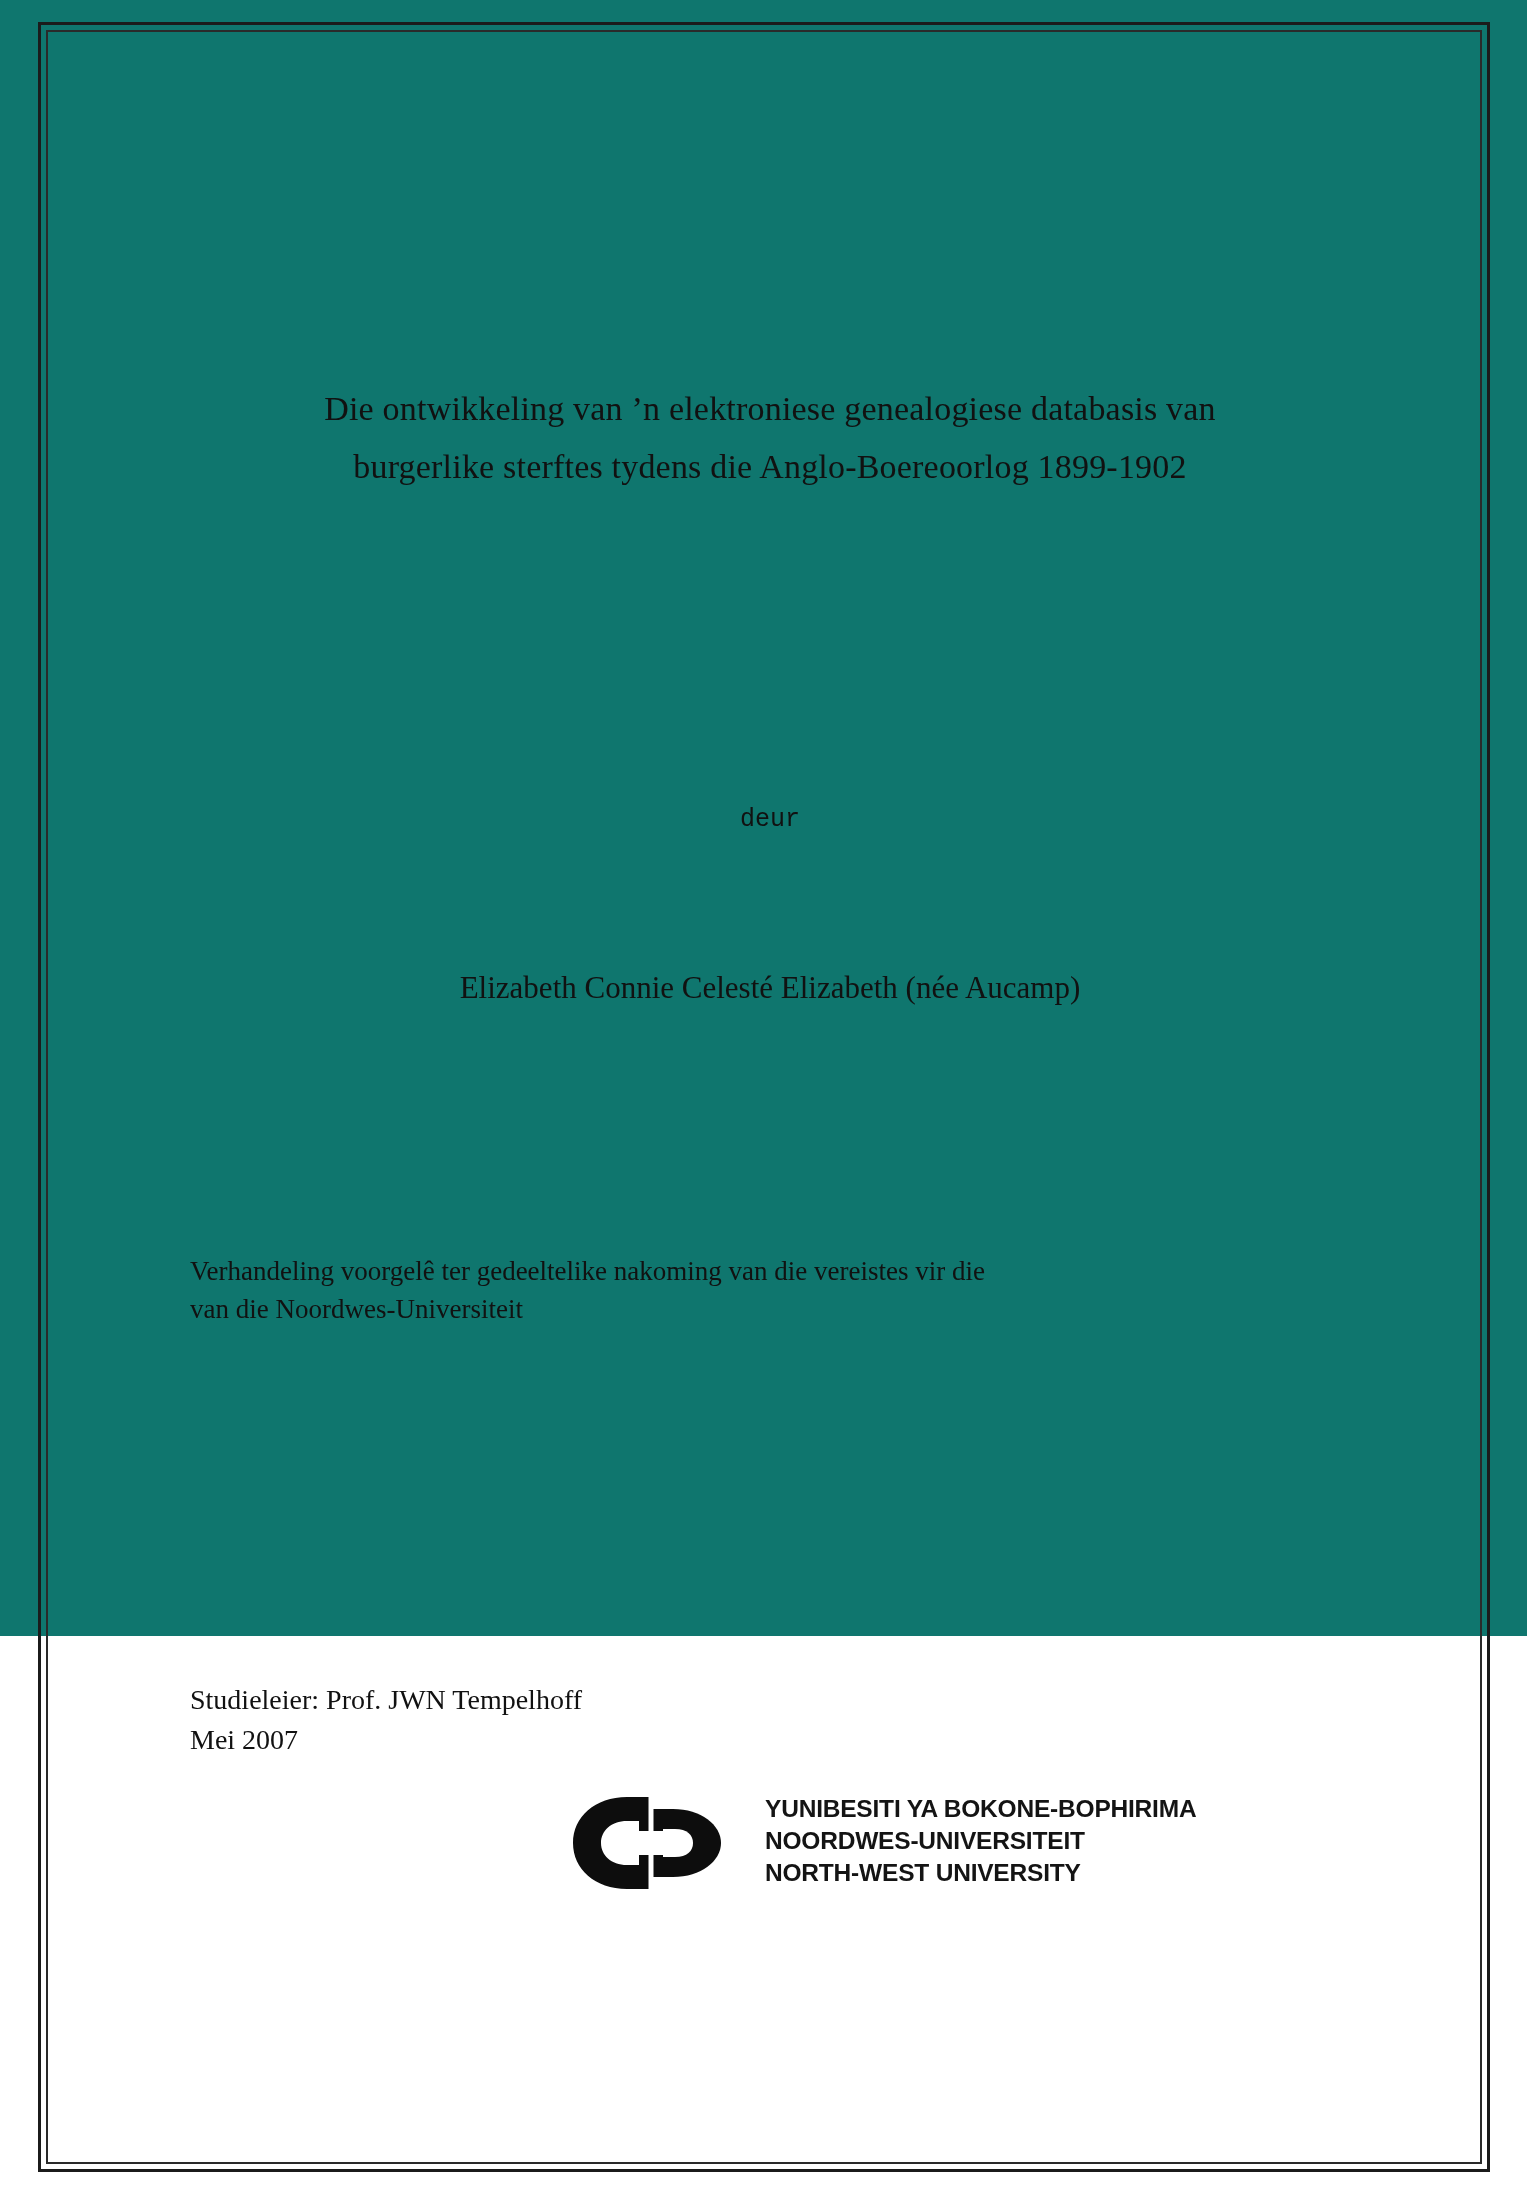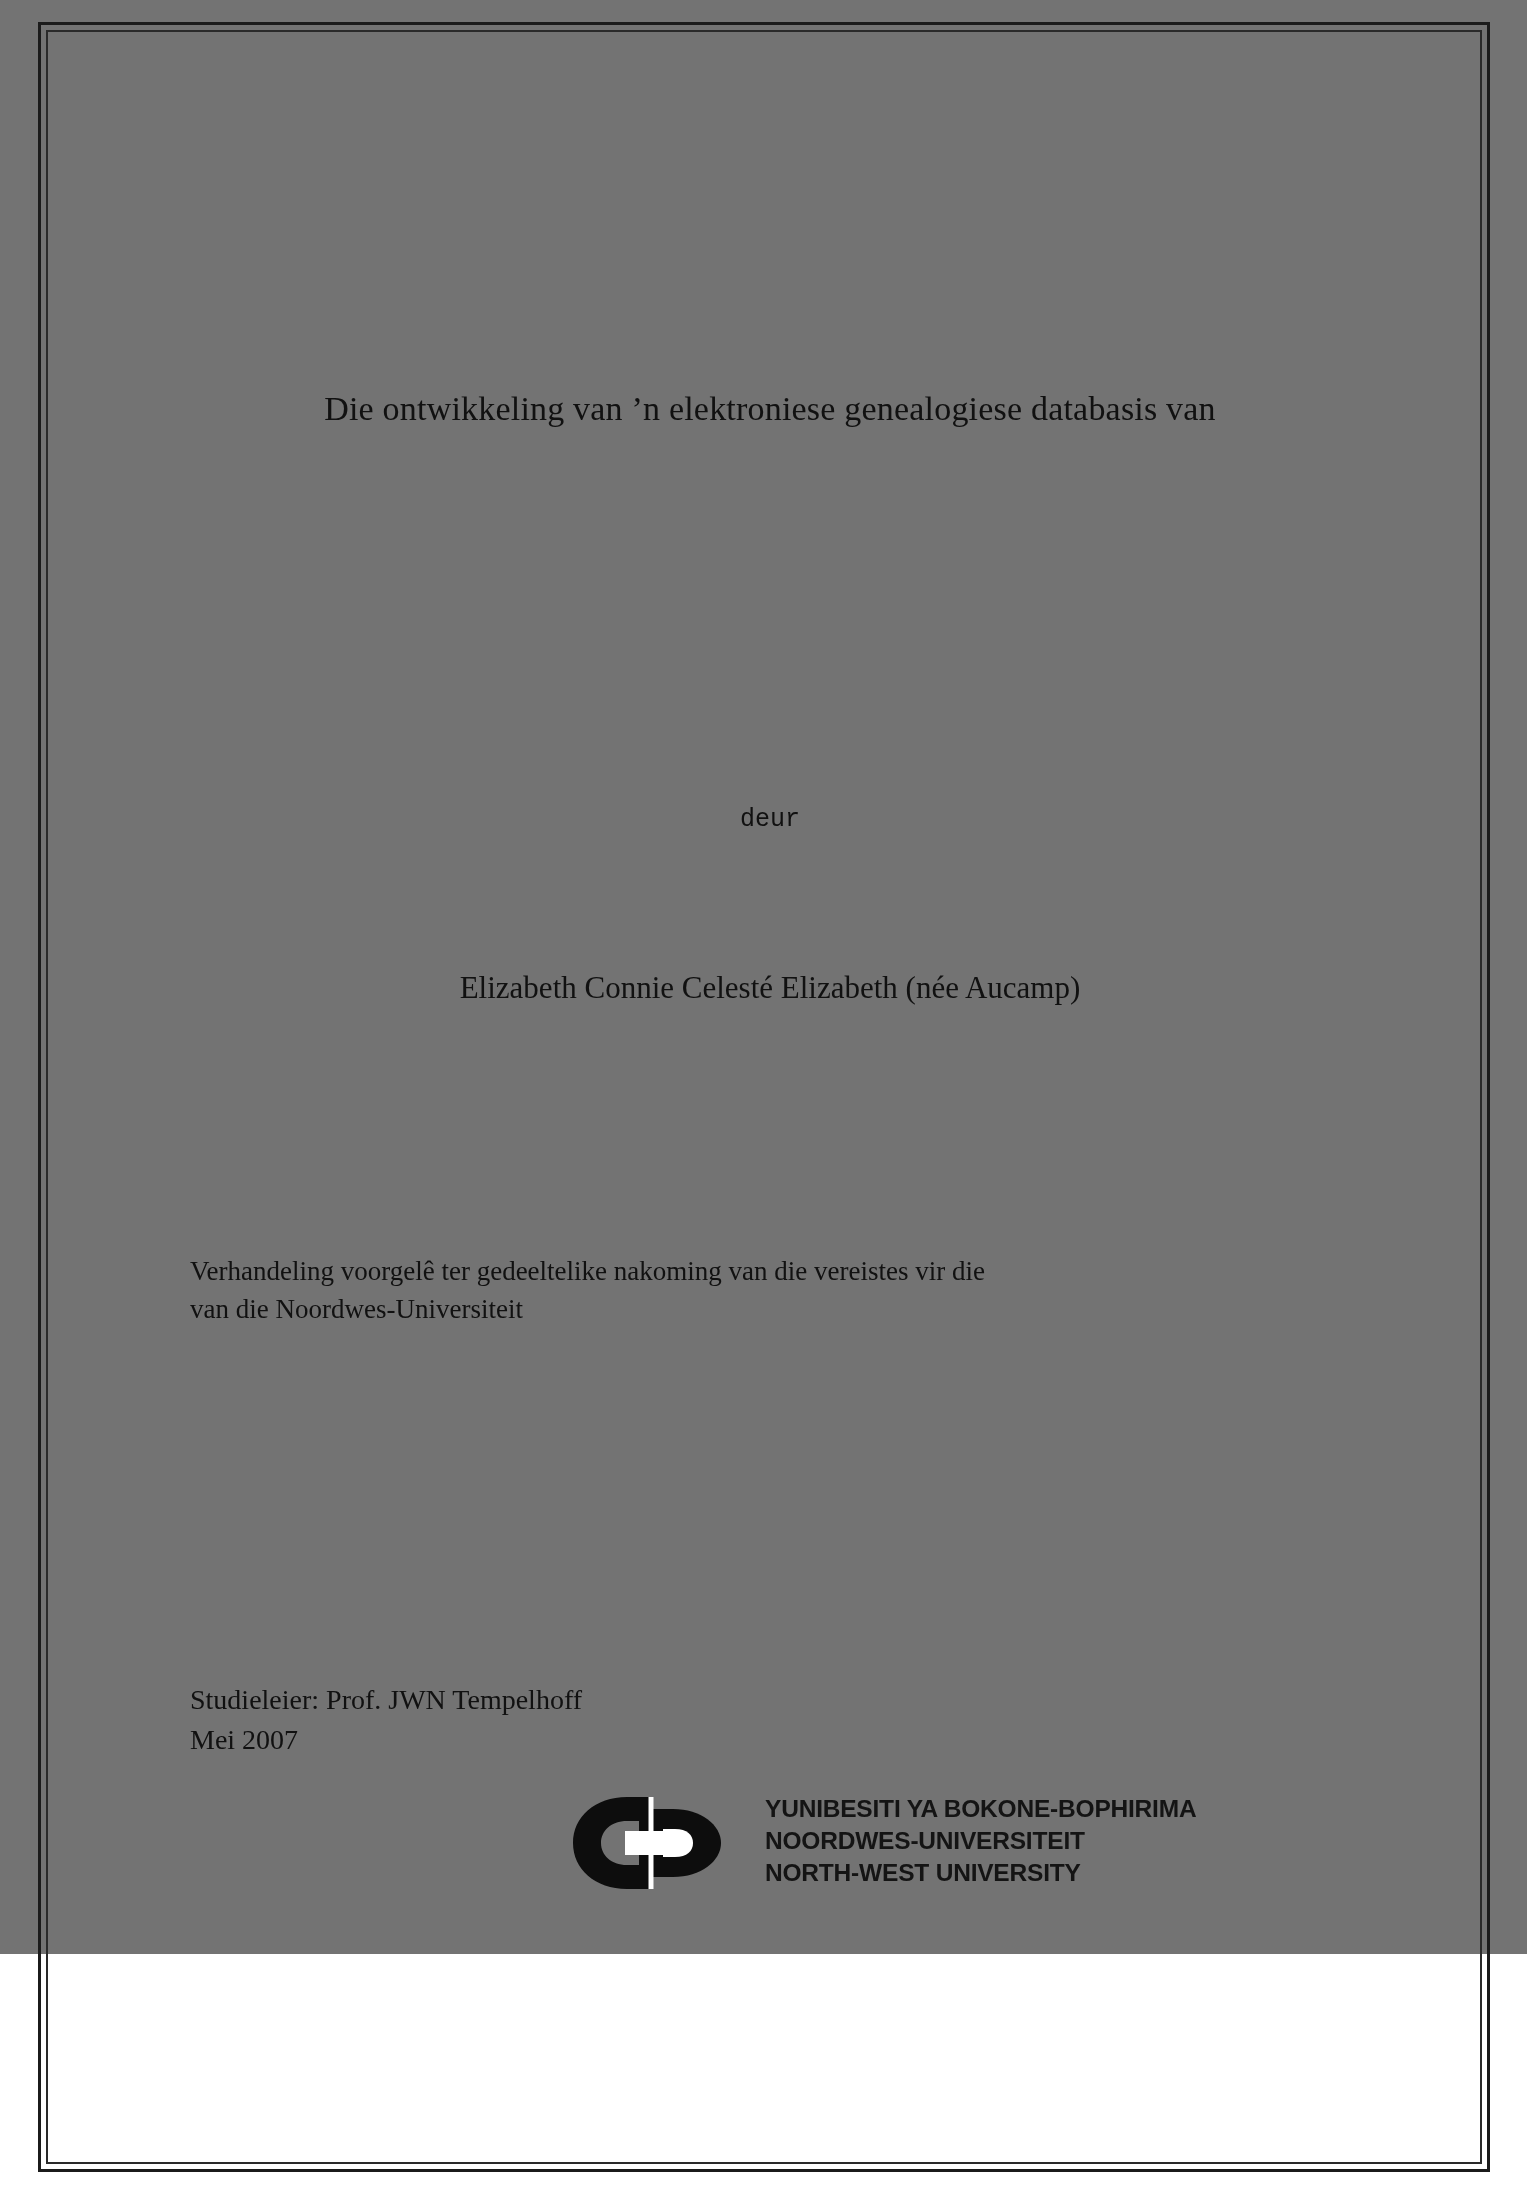--- a/index.html
+++ b/index.html
@@ -13,22 +13,22 @@
     font-family: "Liberation Serif", serif;
     color: #111111;
     position: relative;
     overflow: hidden;
   }
 
   .page {
     position: absolute;
     left: 0; top: 0;
     width: 1527px;
-    height: 1954px;
-    background: #737373;
+    height: 1636px;
+    background: #0f766e;
   }
 
   
   .frame-outer {
     position: absolute;
     left: 38px;
     top: 22px;
     width: 1452px;
     height: 2150px;
     border: 3px solid #1b1b1b;
@@ -144,20 +144,21 @@
 
 <div class="page">
 
   <div class="frame-outer"></div>
   <div class="frame-inner"></div>
 
   <div class="content">
 
     <div class="title-block">
       <div class="title-line">Die ontwikkeling van ’n elektroniese genealogiese databasis van</div>
+      <div class="title-line">burgerlike sterftes tydens die Anglo-Boereoorlog 1899-1902</div>
     </div>
 
     <div class="deur">deur</div>
 
     <div class="author">Elizabeth Connie Celesté Elizabeth (née Aucamp)</div>
 
     <div class="statement">
       <div class="just">Verhandeling voorgelê ter gedeeltelike nakoming van die vereistes vir die</div>
       <div>van die Noordwes-Universiteit</div>
     </div>

